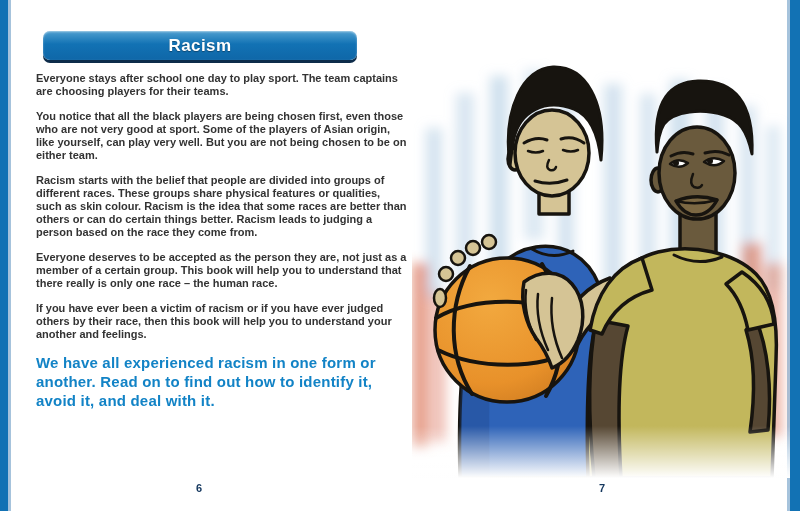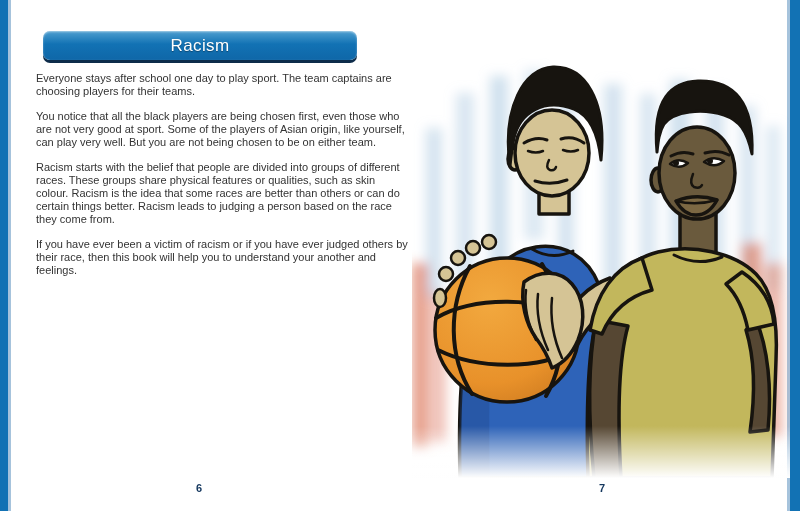--- a/index.html
+++ b/index.html
@@ -19,26 +19,26 @@
   .edge-left{left:0;width:8px;}
   .edge-right{right:0;width:10px;}
   .edge-line{position:absolute;top:0;bottom:0;width:3px;background:var(--edge-light);}
   .edge-line-left{left:8px;}
   .edge-line-right{right:10px;}
   .title-banner{
     position:absolute;left:43px;top:31px;width:314px;height:29px;border-radius:7px;
     background:linear-gradient(180deg,var(--banner-top) 0%,var(--accent-blue) 45%,#0f67a8 100%);
     box-shadow:0 3px 0 var(--banner-shadow), inset 0 1px 2px rgba(255,255,255,.5);
     display:flex;align-items:center;justify-content:center;
-    color:#ffffff;font-weight:normal;font-size:17px;letter-spacing:.4px;
+    color:#ffffff;font-weight:bold;font-size:17px;letter-spacing:.4px;
     text-shadow:0 1px 1px rgba(0,0,0,.35);
   }
   .text-col{position:absolute;left:36px;top:72px;width:372px;}
   .text-col p{margin:0 0 12px 0;}
-  .text-col p.body{font-size:11px;line-height:13px;color:var(--body-text);}
+  .text-col p.body{font-size:11px;line-height:13px;color:var(--body-text);font-weight:bold;}
   .text-col p.lead{
     font-size:15px;line-height:19px;font-weight:bold;color:var(--lead-text);
     letter-spacing:.2px;margin-top:8px;width:360px;
   }
   .pg{position:absolute;top:482px;font-size:11px;font-weight:bold;color:var(--page-number);}
   .pg-left{left:196px;}
   .pg-right{left:599px;}
   .illustration{position:absolute;left:412px;top:58px;width:378px;height:420px;}
   .ink{stroke:var(--ink);stroke-width:3.5;stroke-linejoin:round;stroke-linecap:round;}
   .ink2{stroke:var(--ink);stroke-width:2.5;stroke-linejoin:round;}
@@ -67,21 +67,23 @@
   <div class="edge-line edge-line-right"></div>
 
   <div class="title-banner">
     <span>Racism</span>
   </div>
 
   <div class="text-col">
       <p class="body">Everyone stays after school one day to play sport. The team captains are choosing players for their teams.</p>
       <p class="body">You notice that all the black players are being chosen first, even those who are not very good at sport. Some of the players of Asian origin, like yourself, can play very well. But you are not being chosen to be on either team.</p>
       <p class="body">Racism starts with the belief that people are divided into groups of different races. These groups share physical features or qualities, such as skin colour. Racism is the idea that some races are better than others or can do certain things better. Racism leads to judging a person based on the race they come from.</p>
+      <p class="body">Everyone deserves to be accepted as the person they are, not just as a member of a certain group. This book will help you to understand that there really is only one race – the human race.</p>
       <p class="body">If you have ever been a victim of racism or if you have ever judged others by their race, then this book will help you to understand your another and feelings.</p>
+      <p class="lead">We have all experienced racism in one form or another. Read on to find out how to identify it, avoid it, and deal with it.</p>
     </div>
 
   <div class="pg pg-left">6</div>
   <div class="pg pg-right">7</div>
 
   <svg class="illustration" viewBox="0 0 378 420" role="img" aria-label="Cartoon of two boys: an Asian boy in a blue T-shirt holding an orange basketball, and a Black boy in a yellow T-shirt, against blue and red watercolour streaks">
     <defs>
       <filter id="soft" x="-50%" y="-50%" width="200%" height="200%">
           <feGaussianBlur stdDeviation="6"></feGaussianBlur>
         </filter>

